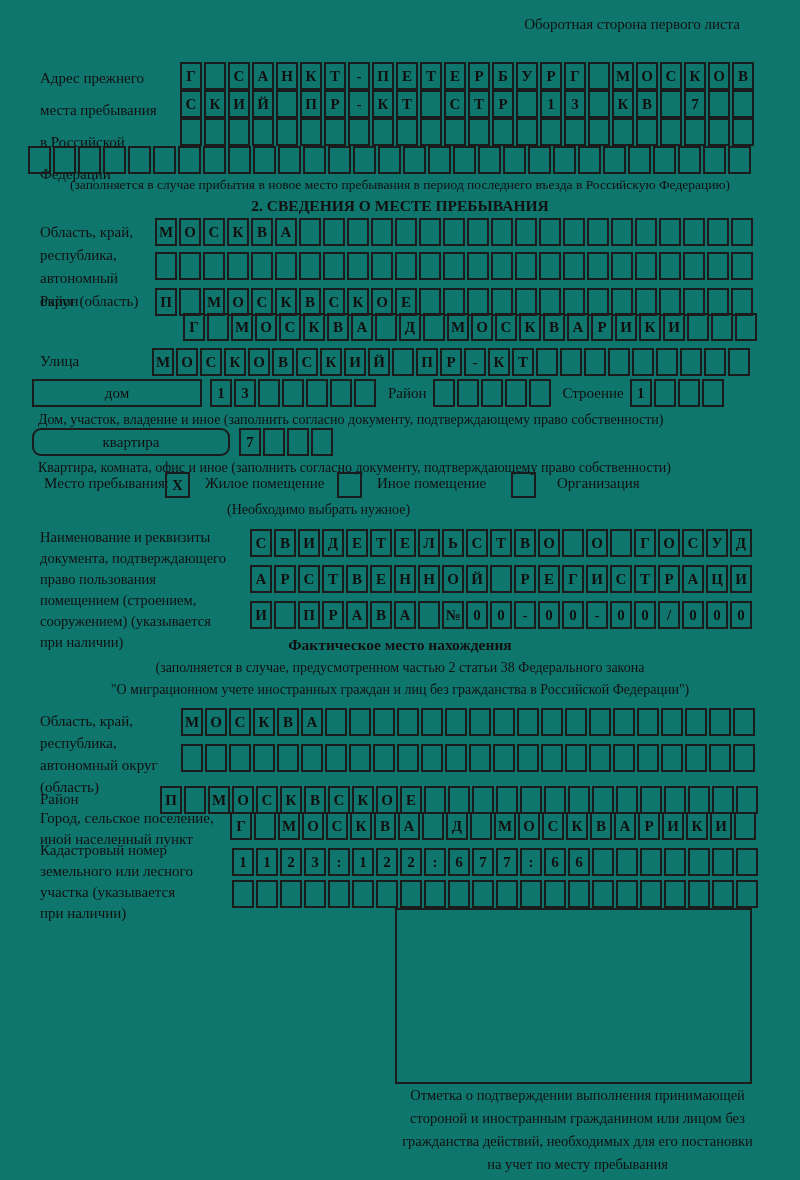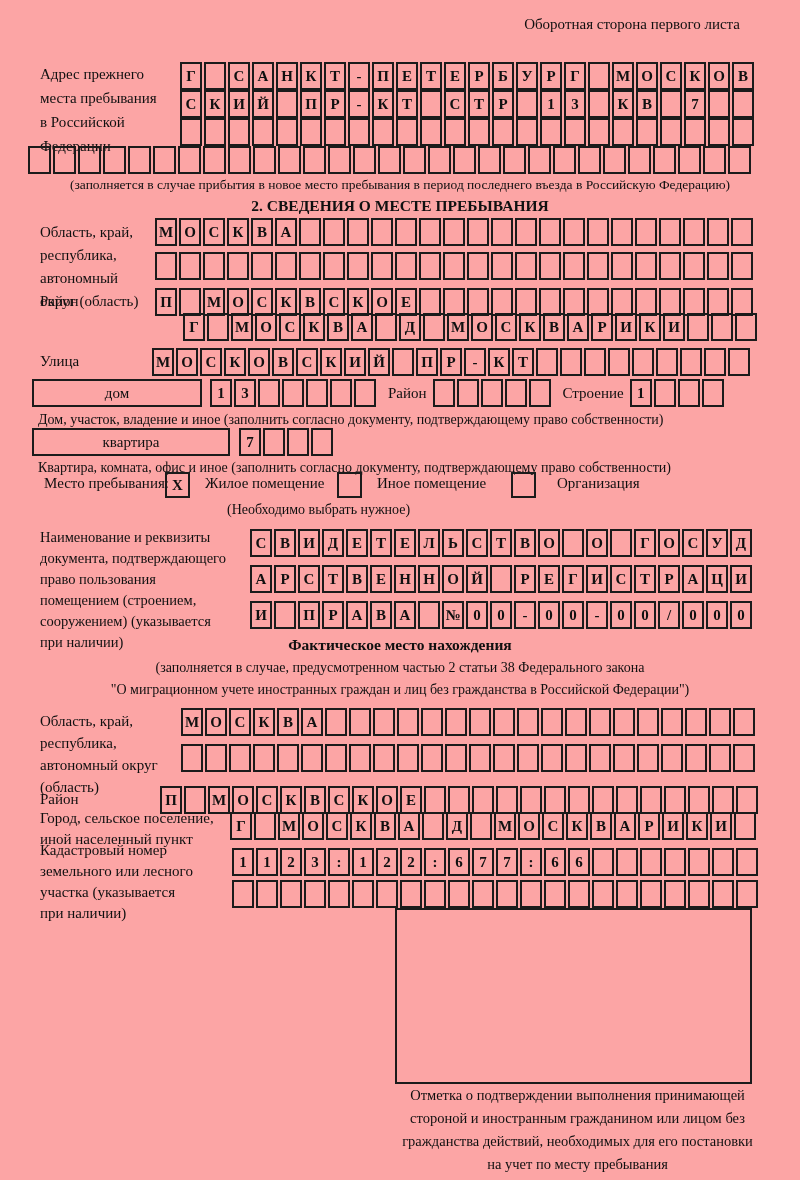--- a/index.html
+++ b/index.html
@@ -1,16 +1,16 @@
 <!DOCTYPE html>
 <html><head>
 <meta charset="utf-8">
 <style>
   html,body{margin:0;padding:0;background:#ffffff;}
-  #page{position:relative;width:800px;height:1180px;background:#fca5a5;color:#101010;
+  #page{position:relative;width:800px;height:1180px;background:#0f766e;color:#101010;
         font-family:"Liberation Serif", serif;overflow:hidden;}
 
   .abs{position:absolute;}
   .flabel{position:absolute;font-size:15px;line-height:23px;white-space:pre-line;color:#101010;}
   .note{position:absolute;font-size:13.5px;color:#101010;}
   .ctr{width:100%;text-align:center;}
   .title{position:absolute;width:100%;text-align:center;font-weight:bold;font-size:15.5px;}
 
   .cellrow{position:absolute;display:flex;}
   .cell{box-sizing:border-box;width:22px;height:28px;border:2px solid #1b1b1b;margin-right:2px;
@@ -20,21 +20,21 @@
 
   .bigbox{box-sizing:border-box;height:28px;border:2px solid #1b1b1b;display:flex;
           align-items:center;justify-content:center;font-size:15px;}
   .inline-label{font-size:15px;line-height:28px;}
 
   .chk{box-sizing:border-box;position:absolute;width:25px;height:26px;border:2px solid #1b1b1b;
        display:flex;align-items:center;justify-content:center;font-size:15px;font-weight:bold;}
 
   
   #back-note{position:absolute;top:16px;right:60px;font-size:15px;}
-  #addr-label{left:40px;top:62px;line-height:24px;}
+  #addr-label{left:40px;top:62px;line-height:32px;}
   #addr-r1{left:180px;top:62px;}
   #addr-r2{left:180px;top:90px;}
   #addr-r3{left:180px;top:118px;}
   #addr-r4{left:28px;top:146px;}
   #note1{top:177px;}
   #s2-title{top:197px;}
 
   #obl-label{left:40px;top:221px;}
   #obl-r1{left:155px;top:218px;}
   #obl-r2{left:155px;top:252px;}
@@ -48,21 +48,21 @@
   #dom-row{left:32px;top:379px;display:flex;align-items:center;}
   #dom-box{width:170px;margin-right:8px;}
   #dom-cells{display:flex;}
   #korpus-label{margin:0 6px 0 10px;}
   #korpus-cells{display:flex;}
   #stroenie-label{margin:0 6px 0 10px;}
   #stroenie-cells{display:flex;}
   #dom-note{left:38px;top:412px;font-size:14px;}
 
   #kv-row{left:32px;top:428px;display:flex;align-items:center;}
-  #kv-box{width:198px;margin-right:9px;}
+  #kv-box{width:198px;margin-right:9px;border-radius:9px;}
   #kv-cells{display:flex;}
   #kv-note{left:38px;top:460px;font-size:14px;}
 
   #mesto-row{left:44px;top:472px;height:28px;width:700px;}
   #mesto-label{position:absolute;left:0;top:3px;font-size:15px;}
   #mb1{left:121px;top:0;}
   #ml1{position:absolute;left:161px;top:3px;font-size:15px;}
   #mb2{left:293px;top:0;}
   #ml2{position:absolute;left:333px;top:3px;font-size:15px;}
   #mb3{left:467px;top:0;}

